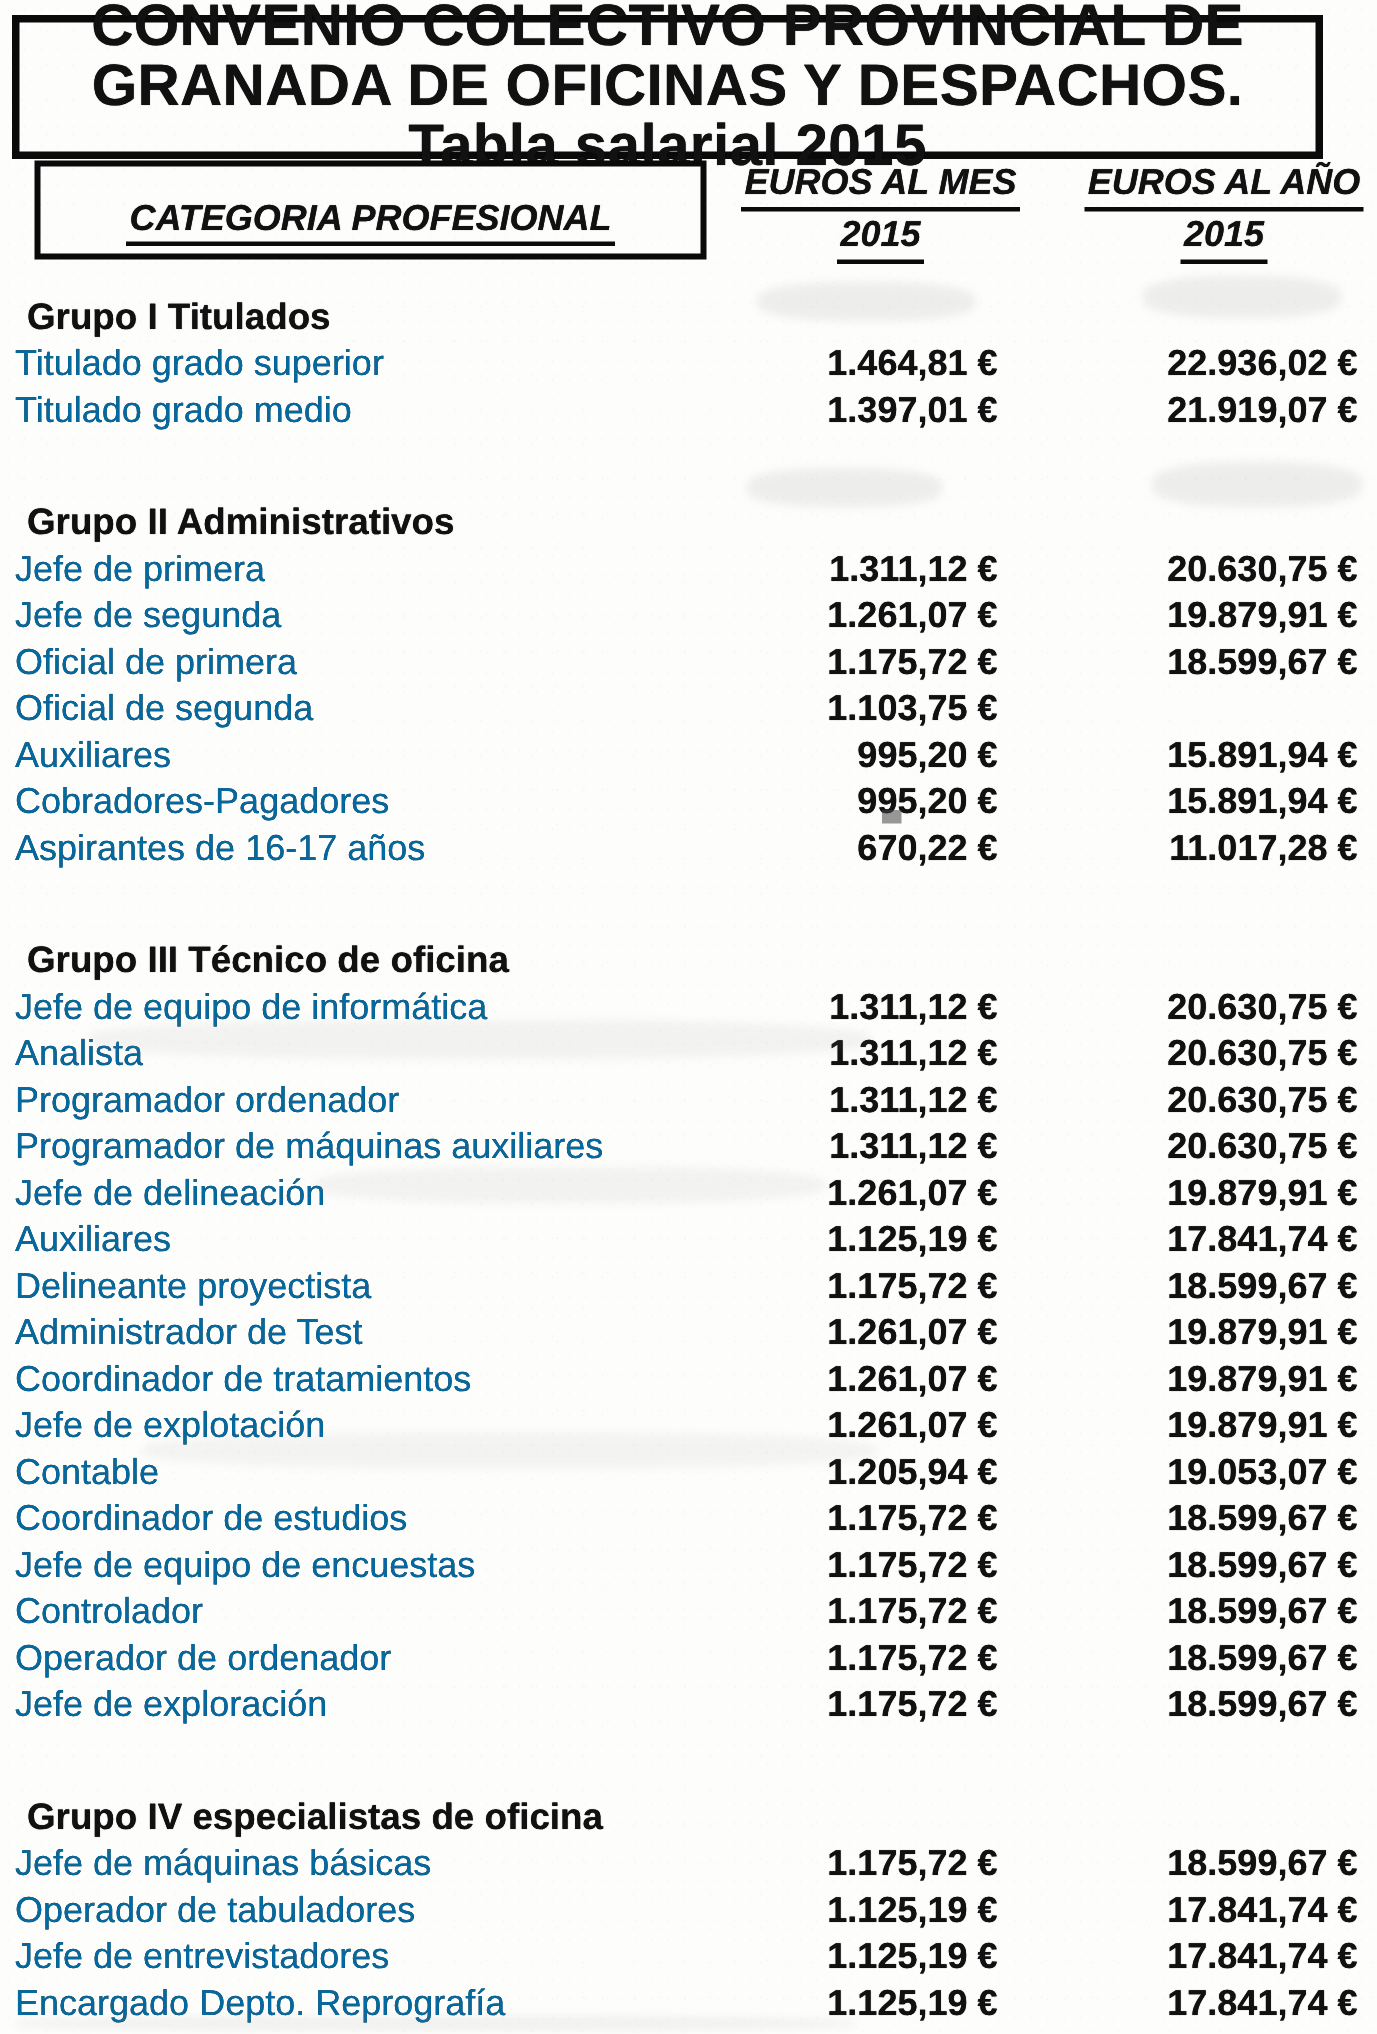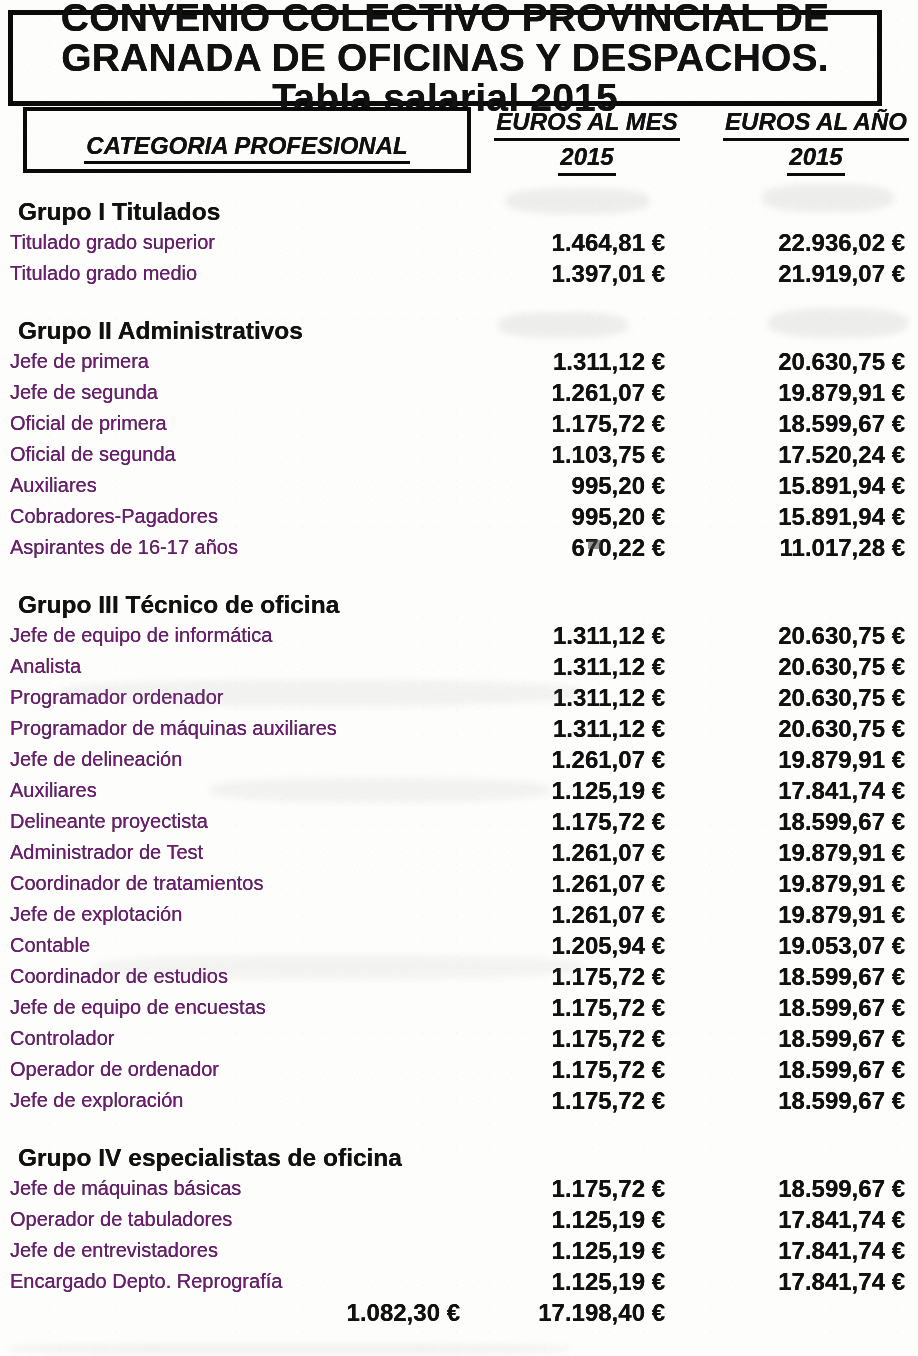--- a/index.html
+++ b/index.html
@@ -64,40 +64,40 @@
     font-size: 24px;
     text-shadow: 0 0 0.5px #000;
   }
   .u { display: inline-block; border-bottom: 3px solid #0a0a0a; padding: 0 2px 1px 2px; }
   .col-head { position: absolute; top: 0; text-align: center; line-height: 30px; }
   .col-head .year-line { margin-top: 1px; }
   .col-head-mes { left: 462px; width: 210px; }
   .col-head-ano { left: 682px; width: 228px; }
 
   .table-body { position: absolute; left: 0; top: 176px; width: 918px; }
-  .group { margin-top: 26px; }
+  .group { margin-top: 44px; }
   .group:first-child { margin-top: 20px; }
   .group-title {
     font-weight: bold;
     font-size: 24.5px;
     height: 31px;
     line-height: 31px;
     padding-left: 18px;
     text-shadow: 0 0 0.5px #000;
   }
   .row {
     display: grid;
     grid-template-columns: 460px 205px 240px;
     height: 31px;
     align-items: center;
   }
   .cell-cat {
     padding-left: 10px;
-    font-size: 20px;
-    color: #701a75;
+    font-size: 24px;
+    color: #0369a1;
     text-shadow: 0 0 0.4px #222;
     white-space: nowrap;
   }
   .cell-mes, .cell-ano {
     text-align: right;
     font-weight: bold;
     font-size: 24px;
     text-shadow: 0 0 0.5px #000;
     white-space: nowrap;
   }
@@ -178,21 +178,20 @@
 
   <div class="row">
     <div class="cell-cat">Oficial de primera</div>
     <div class="cell-mes">1.175,72 €</div>
     <div class="cell-ano">18.599,67 €</div>
   </div>
 
   <div class="row">
     <div class="cell-cat">Oficial de segunda</div>
     <div class="cell-mes">1.103,75 €</div>
-    <div class="cell-ano">17.520,24 €</div>
   </div>
 
   <div class="row">
     <div class="cell-cat">Auxiliares</div>
     <div class="cell-mes">995,20 €</div>
     <div class="cell-ano">15.891,94 €</div>
   </div>
 
   <div class="row">
     <div class="cell-cat">Cobradores-Pagadores</div>

